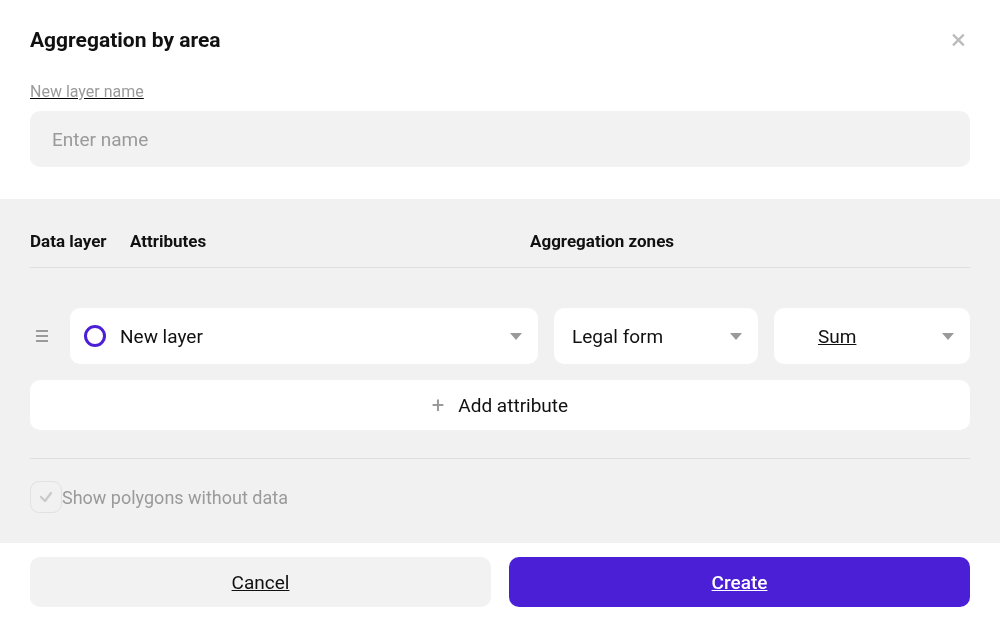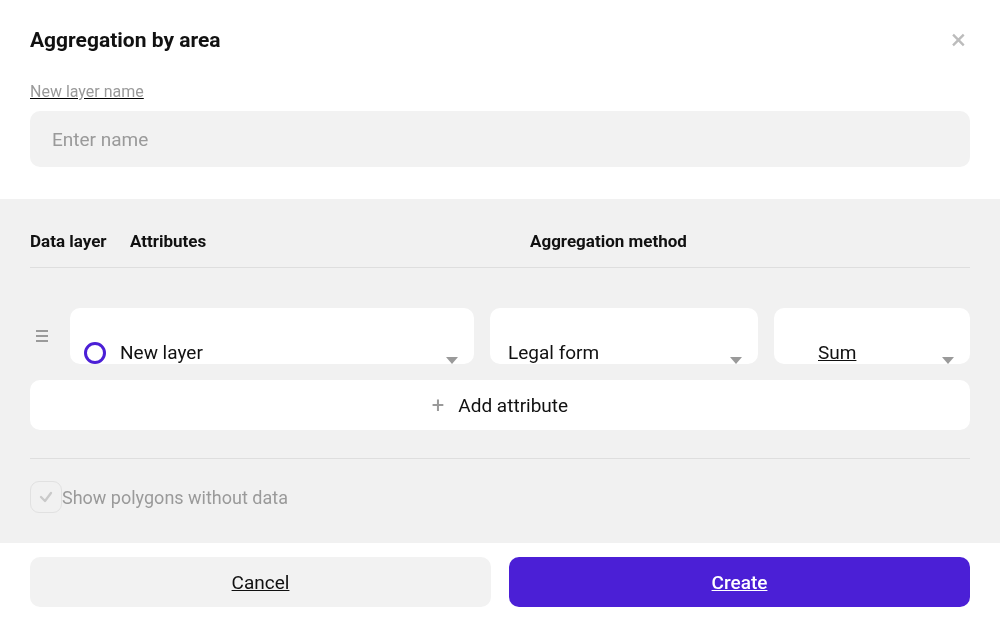--- a/index.html
+++ b/index.html
@@ -132,34 +132,34 @@
       justify-content: center;
     }
     .drag-handle svg {
       display: block;
     }
     .sel {
       background: #ffffff;
       border-radius: 10px;
       height: 56px;
       display: flex;
-      align-items: flex-end;
+      align-items: center;
       padding: 0 16px 0 18px;
       cursor: pointer;
       position: relative;
       font-size: 19px;
       color: #111;
     }
     .sel-layer {
       flex: 1;
       gap: 14px;
       padding-left: 14px;
     }
     .sel-attr {
-      width: 268px;
+      width: 204px;
     }
     .sel-method {
       width: 196px;
       padding-left: 44px;
       text-decoration: underline;
     }
     .caret {
       margin-left: auto;
       width: 0;
       height: 0;
@@ -268,21 +268,21 @@
         <label class="field-label">New layer name</label>
         <input class="name-input" type="text" placeholder="Enter name" style="">
       </div>
     </div>
   </div>
 
   <div class="config">
     <div class="col-headers">
       <div class="col-layer-h">Data layer</div>
       <div class="col-attr-h">Attributes</div>
-      <div class="col-method-h">Aggregation method</div>
+      <div class="col-method-h">Aggregation zones</div>
     </div>
 
     <div class="attr-row">
       <div class="drag-handle">
         <svg width="16" height="16" viewBox="0 0 16 16">
           <rect x="2" y="2" width="12" height="2" fill="#9a9a9a"></rect>
           <rect x="2" y="7" width="12" height="2" fill="#9a9a9a"></rect>
           <rect x="2" y="12" width="12" height="2" fill="#9a9a9a"></rect>
         </svg>
       </div>

